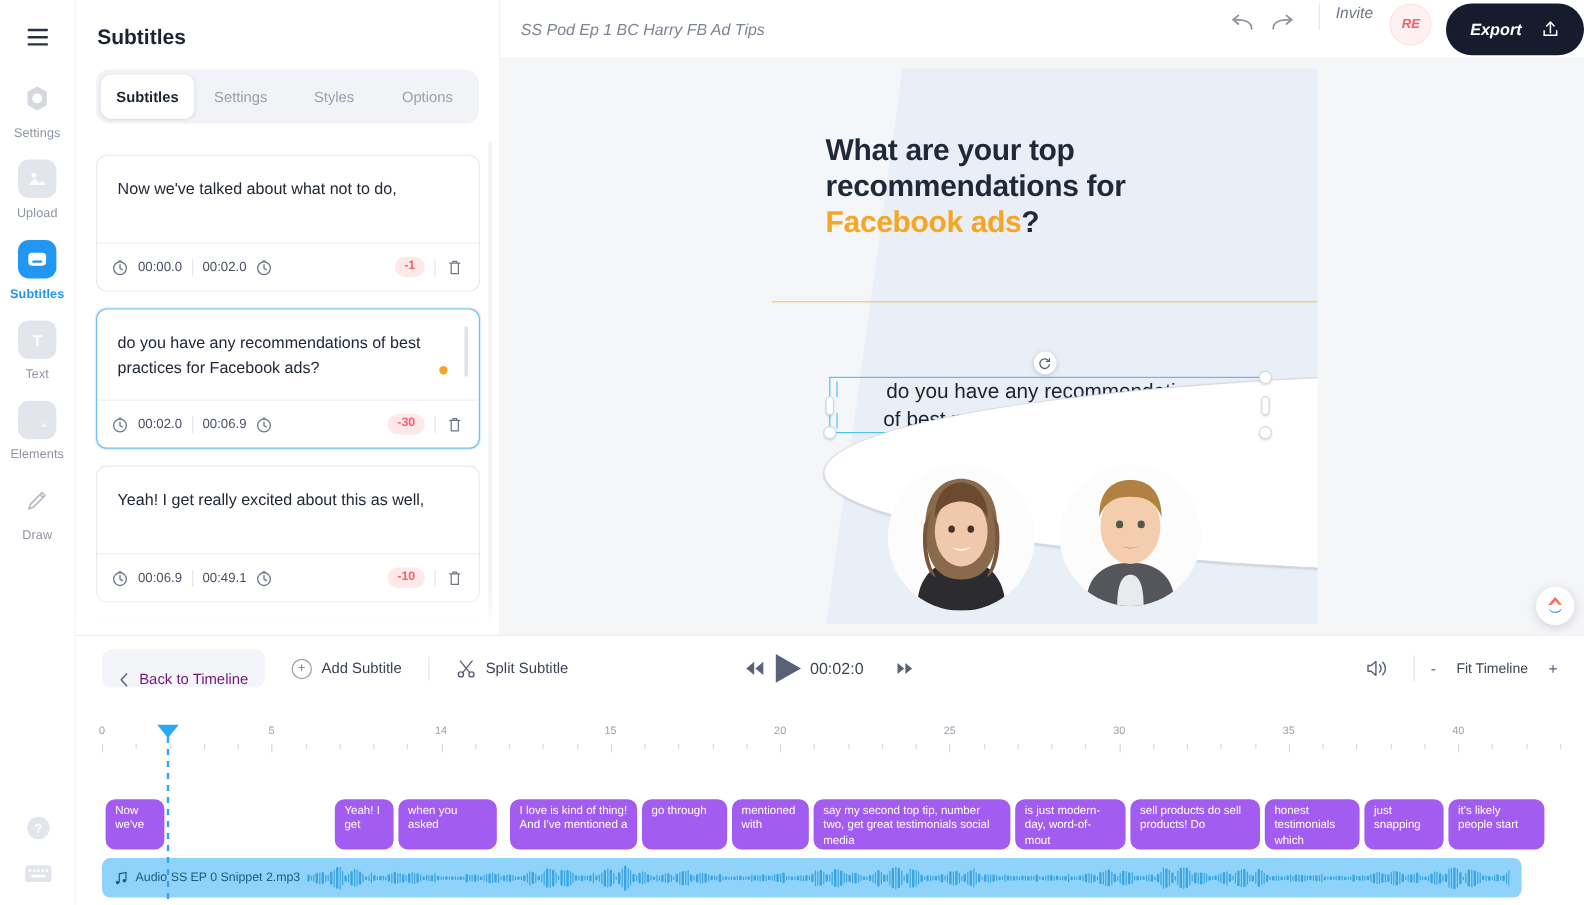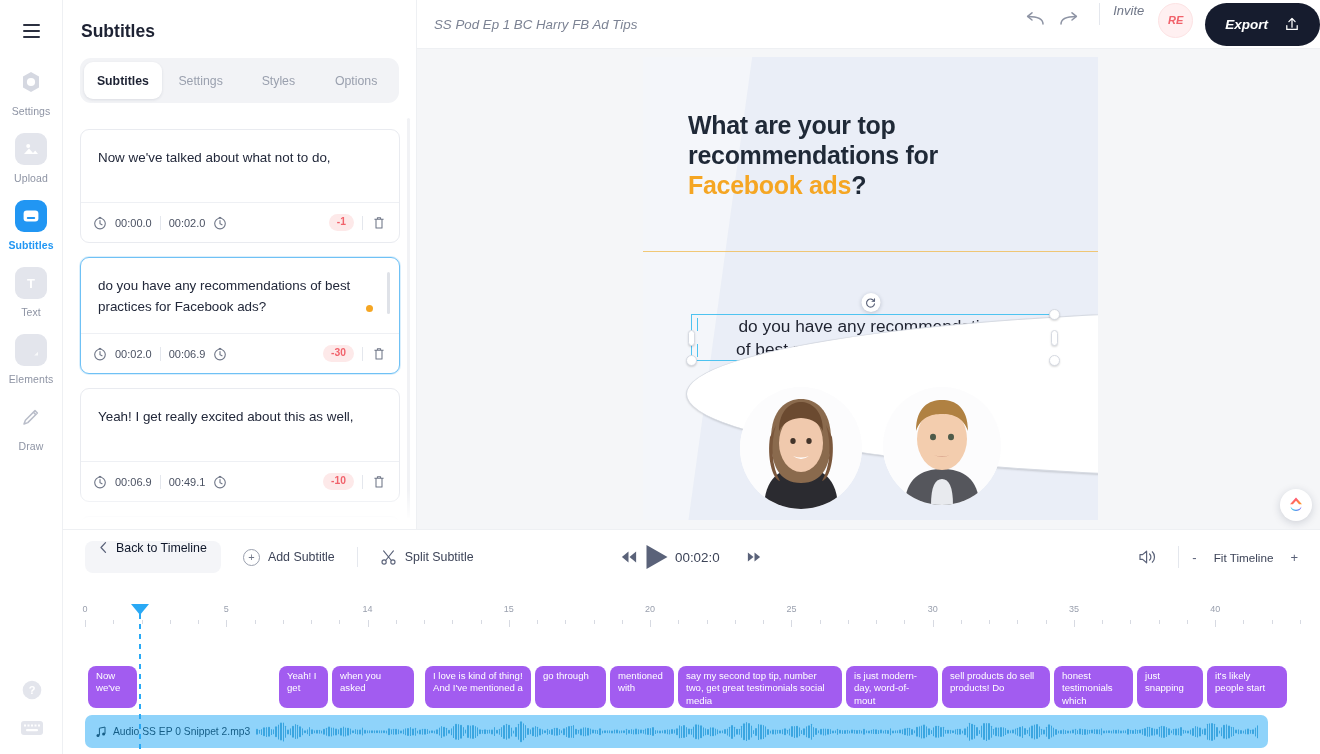--- a/index.html
+++ b/index.html
@@ -192,22 +192,22 @@
   }
 
   
   .tl-bar {
     position: absolute; left: 63px; top: 529px; width: 1257px; height: 55px;
     background: #ffffff; border-top: 1px solid #eef0f3;
     display: flex; align-items: center; padding: 0 22px;
   }
   .back-pill {
     height: 32px; background: #f4f5f8; border-radius: 8px; display: flex;
-    align-items: flex-start; padding: 0 14px; gap: 8px; font-size: 12.4px;
-    color: #0f172a; cursor: pointer;
+    align-items: flex-end; padding: 0 14px; gap: 8px; font-size: 12.4px;
+    color: #701a75; cursor: pointer;
   }
   .tool {
     display: flex; align-items: center; gap: 8px; font-size: 12.4px;
     color: #3d4458; cursor: pointer; margin-left: 22px;
   }
   .plus-circle {
     width: 17px; height: 17px; border-radius: 50%; border: 1.2px solid #9aa0ae;
     display: flex; align-items: center; justify-content: center;
     font-size: 11px; color: #6f7687; line-height: 1;
   }

